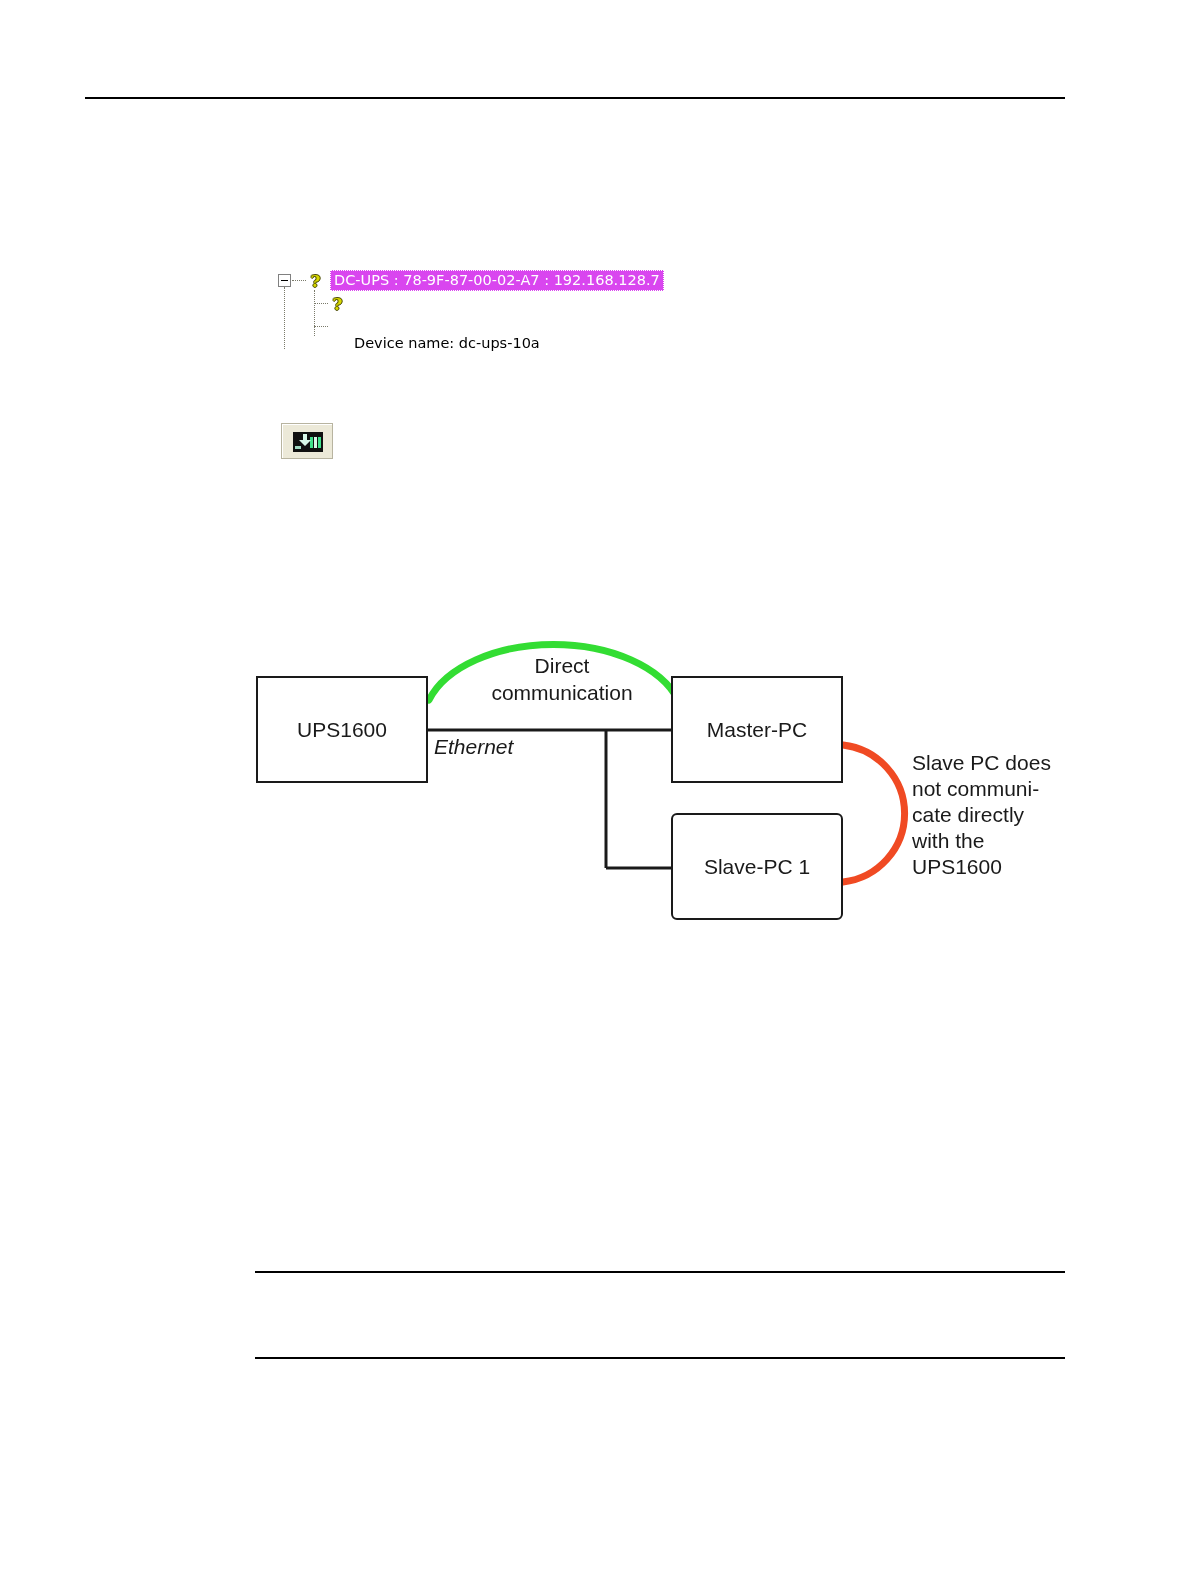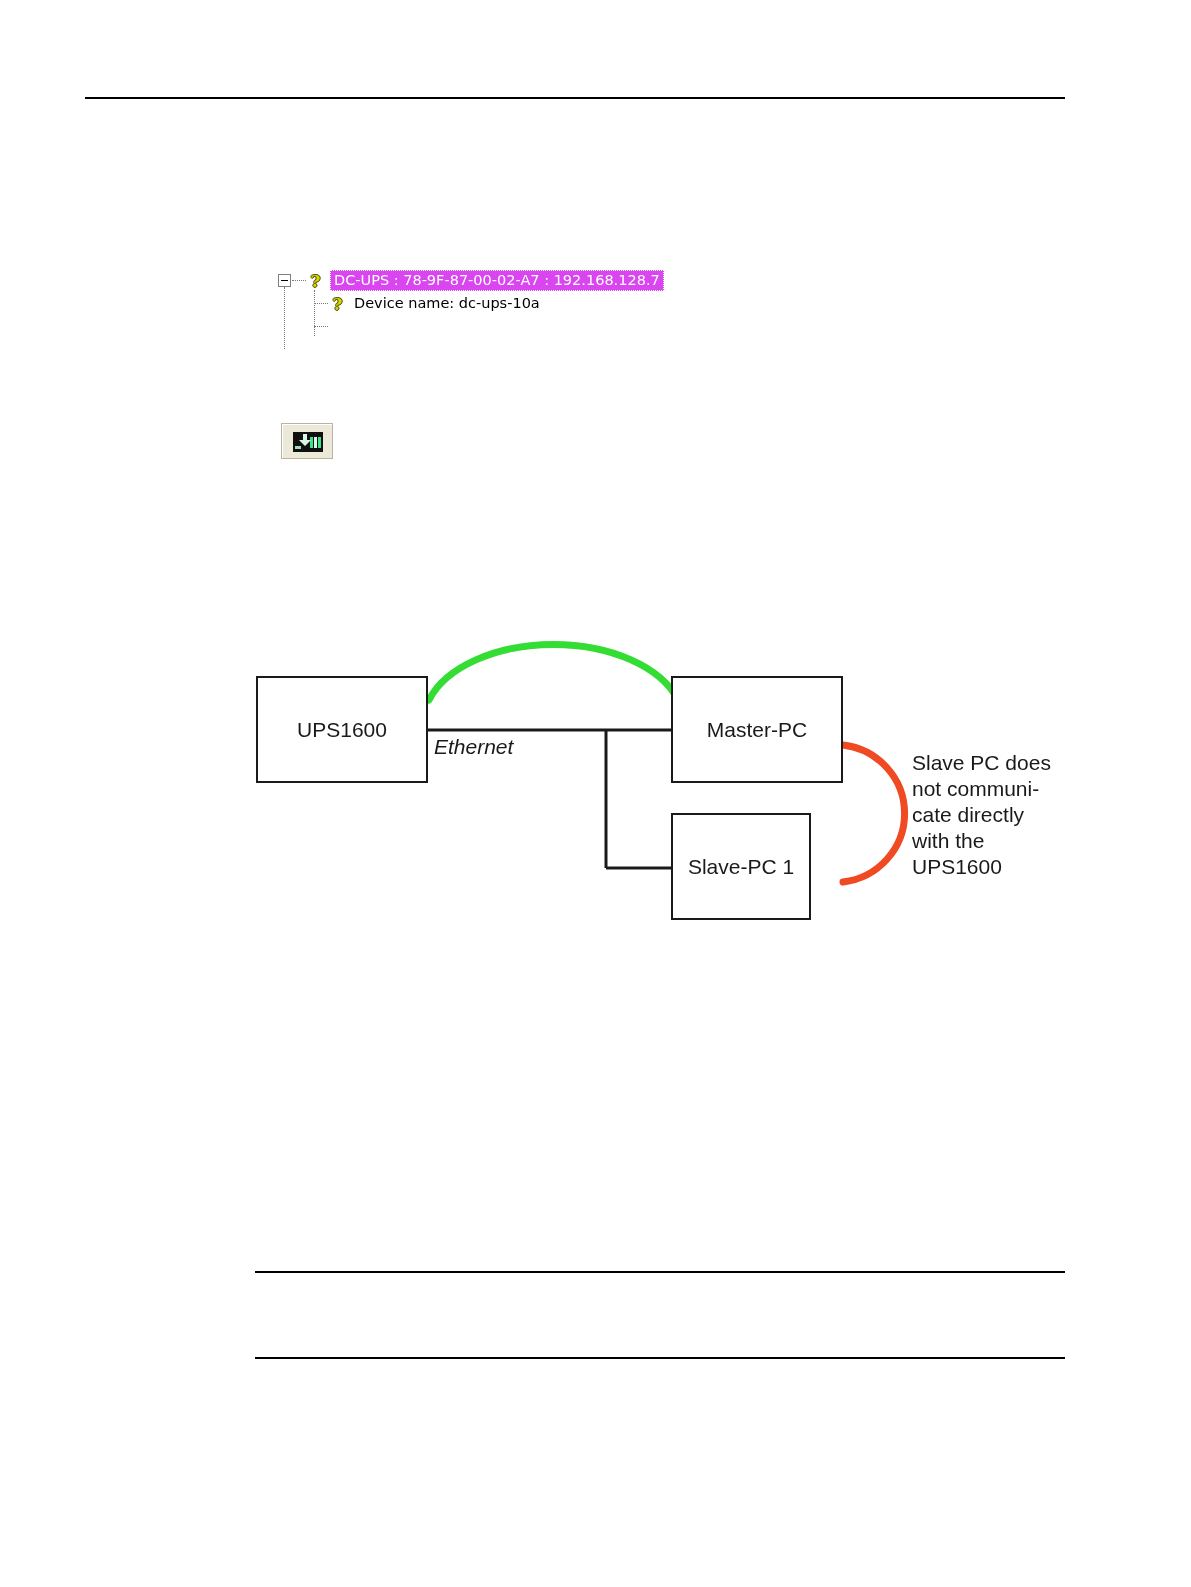--- a/index.html
+++ b/index.html
@@ -149,21 +149,21 @@
     box-sizing: border-box;
     display: flex;
     align-items: center;
     justify-content: center;
     font-size: 21px;
     color: #1a1a1a;
     font-family: "Liberation Sans", sans-serif;
   }
   .box-ups    { left: 256px; top: 676px; width: 172px; height: 107px; }
   .box-master { left: 671px; top: 676px; width: 172px; height: 107px; justify-content: center; }
-  .box-slave  { left: 671px; top: 813px; width: 140px; height: 107px; }
+  .box-slave  { left: 671px; top: 813px; width: 172px; height: 107px; border-radius: 6px; }
 
   .diag-label {
     position: absolute;
     font-size: 21px;
     color: #1a1a1a;
     line-height: 27px;
     white-space: pre-line;
   }
   .label-direct {
     left: 452px;
@@ -205,21 +205,21 @@
     <div class="tree-hline" style="left:36px; top:56px; width:14px;"></div>
 
     <div class="tree-row">
       <div class="expander"></div>
       <div class="q-icon" style="left:30px; top:2px;">?</div>
       <div class="tree-label selected" style="left:52px;">DC-UPS : 78-9F-87-00-02-A7 : 192.168.128.7</div>
     </div>
 
     <div class="tree-row">
       <div class="q-icon" style="left:52px; top:2px;">?</div>
-      <div class="tree-label" style="left:76px;">Device name: dc-ups-10a</div>
+      <div class="tree-label" style="left:76px;margin-top:40px;">Device name: dc-ups-10a</div>
     </div>
 
   </div>
 
   <div class="toolbtn">
     <span class="glyph">
       <svg width="30" height="20" viewBox="0 0 30 20">
         <rect x="0" y="0" width="30" height="20" fill="#101010"></rect>
         <rect x="17" y="5" width="3" height="11" fill="#3fe08a"></rect>
         <rect x="21" y="5" width="3" height="11" fill="#d8f7e8"></rect>
@@ -245,20 +245,22 @@
   <div class="node-box box-ups">
     <span>UPS1600</span>
   </div>
   <div class="node-box box-master">
     <span>Master-PC</span>
   </div>
   <div class="node-box box-slave">
     <span>Slave-PC 1</span>
   </div>
 
+  <div class="diag-label label-direct">Direct
+communication</div>
 
   <div class="diag-label label-ethernet">Ethernet</div>
 
   <div class="diag-label label-note">Slave PC does
 not communi-
 cate directly
 with the
 UPS1600</div>
 
 </div>

